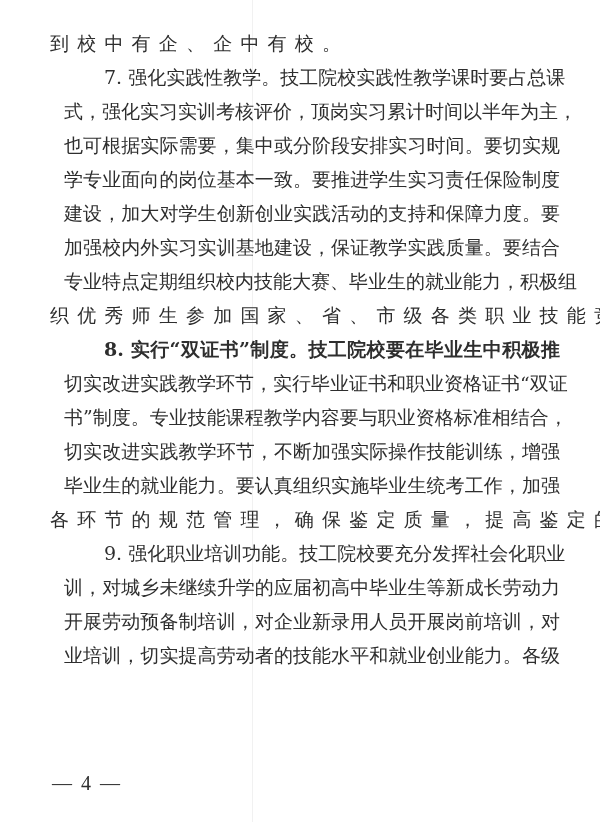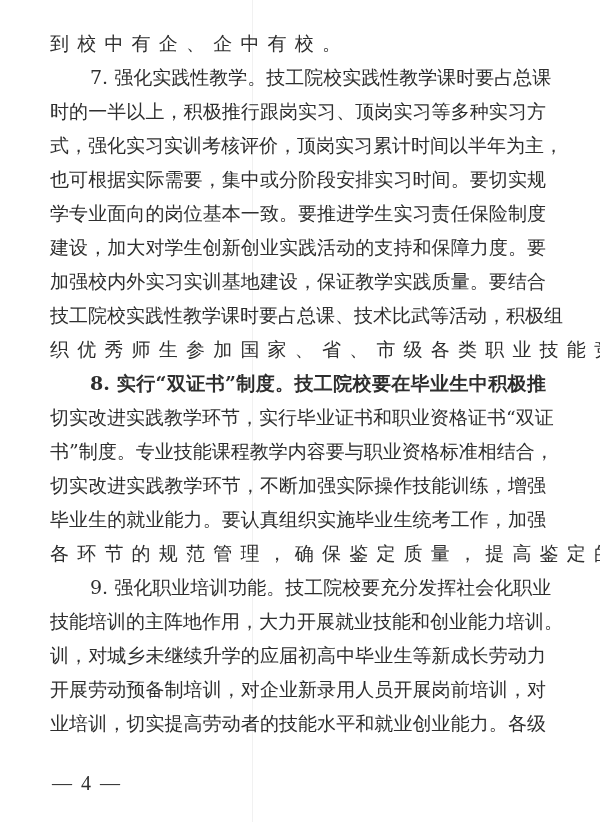--- a/index.html
+++ b/index.html
@@ -39,54 +39,53 @@
       overflow: visible;
     }
     .line.indent {
       padding-left: 40px;
     }
     .line.justify {
       text-align: justify;
       text-align-last: justify;
       letter-spacing: 0;
       width: 496px;
+      margin-left: 14px;
     }
     .page-number {
       position: absolute;
       left: 52px;
       top: 772px;
       font-family: "Liberation Serif", serif;
       font-size: 20px;
       color: #2e2e2e;
       letter-spacing: 2px;
     }
   </style>
 </head>
 <body>
 
 <div class="fold-line"></div>
 
 <div class="page">
   <span class="line">到校中有企、企中有校。</span>
   <span class="line indent justify" style="width: 456px;">7. 强化实践性教学。技工院校实践性教学课时要占总课</span>
-  <span class="line justify">时的一半以上，积极推行跟岗实习、顶岗实习等多种实习方</span>
   <span class="line justify">式，强化实习实训考核评价，顶岗实习累计时间以半年为主，</span>
   <span class="line justify">也可根据实际需要，集中或分阶段安排实习时间。要切实规</span>
   <span class="line justify">学专业面向的岗位基本一致。要推进学生实习责任保险制度</span>
   <span class="line justify">建设，加大对学生创新创业实践活动的支持和保障力度。要</span>
   <span class="line justify">加强校内外实习实训基地建设，保证教学实践质量。要结合</span>
-  <span class="line justify">技工院校实践性教学课时要占总课、技术比武等活动，积极组</span>
+  <span class="line justify">专业特点定期组织校内技能大赛、毕业生的就业能力，积极组</span>
   <span class="line">织优秀师生参加国家、省、市级各类职业技能竞赛。</span>
   <span class="line indent justify" style="width: 456px; font-weight: bold;">8. 实行“双证书”制度。技工院校要在毕业生中积极推</span>
   <span class="line justify">切实改进实践教学环节，实行毕业证书和职业资格证书“双证</span>
   <span class="line justify">书”制度。专业技能课程教学内容要与职业资格标准相结合，</span>
   <span class="line justify">切实改进实践教学环节，不断加强实际操作技能训练，增强</span>
   <span class="line justify">毕业生的就业能力。要认真组织实施毕业生统考工作，加强</span>
   <span class="line">各环节的规范管理，确保鉴定质量，提高鉴定的公信力。</span>
   <span class="line indent justify" style="width: 456px;">9. 强化职业培训功能。技工院校要充分发挥社会化职业</span>
-  <span class="line justify">技能培训的主阵地作用，大力开展就业技能和创业能力培训。</span>
   <span class="line justify">训，对城乡未继续升学的应届初高中毕业生等新成长劳动力</span>
   <span class="line justify">开展劳动预备制培训，对企业新录用人员开展岗前培训，对</span>
   <span class="line justify">业培训，切实提高劳动者的技能水平和就业创业能力。各级</span>
 
 </div>
 
 <div class="page-number">— 4 —</div>
 
 </body></html>

